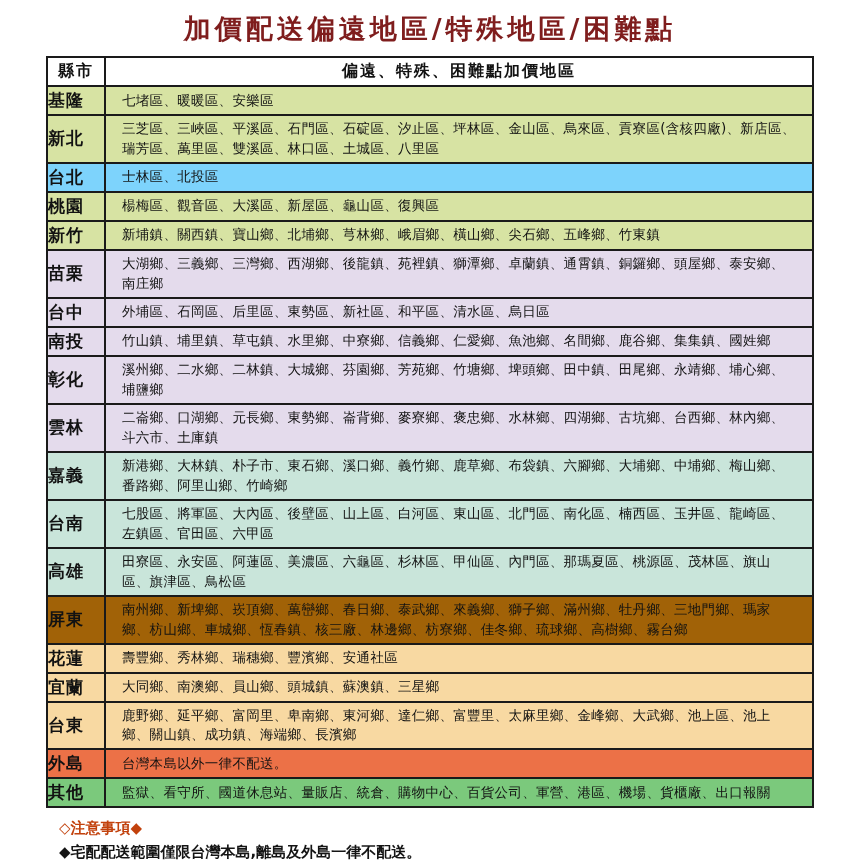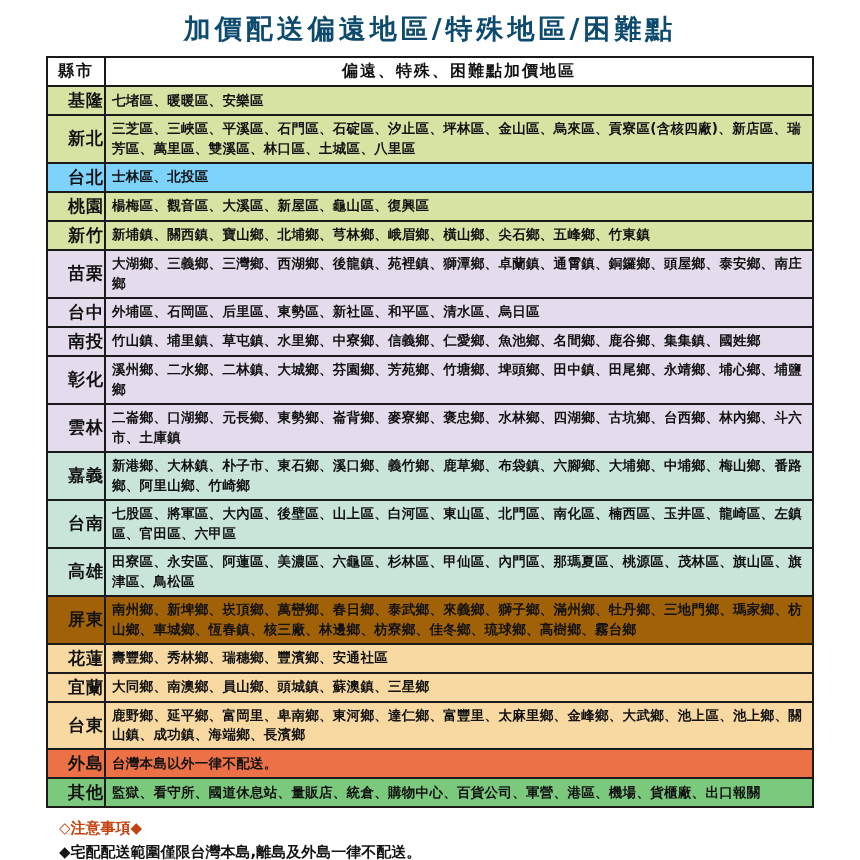--- a/index.html
+++ b/index.html
@@ -8,21 +8,21 @@
     font-family:"DejaVu Sans","Liberation Sans",sans-serif;
     color:#121212;
     -webkit-font-smoothing:antialiased;
   }
   .page-title{
     text-align:center;
     font-size:27px;
     font-weight:bold;
     letter-spacing:4px;
     padding-top:11px;
-    color:#0c4a6e;
+    color:#7f1d1d;
     white-space:nowrap;
   }
   table.region-table{
     border-collapse:collapse;
     table-layout:fixed;
     width:768px;
     margin:9px auto 0 auto;
   }
   table.region-table td{
     border:2px solid #1a1a1a;
@@ -32,32 +32,32 @@
   td.header-cell{
     background:#ffffff;
     text-align:center;
     font-weight:bold;
     font-size:16px;
     letter-spacing:2px;
     padding:3px 0;
     white-space:nowrap;
   }
   td.county-cell{
-    text-align:right;
+    text-align:left;
     font-weight:bold;
     font-size:17px;
     letter-spacing:1px;
     padding:2px 0;
   }
   td.areas-cell{
-    font-weight:bold;
+    font-weight:normal;
     font-size:13.5px;
     line-height:1.48;
     letter-spacing:0.3px;
-    padding:3px 6px;
+    padding:3px 16px;
     text-align:left;
   }
   .notes{
     width:742px;
     margin:9px auto 0 auto;
     font-weight:bold;
     font-size:15px;
     line-height:1.58;
     color:#141414;
   }

